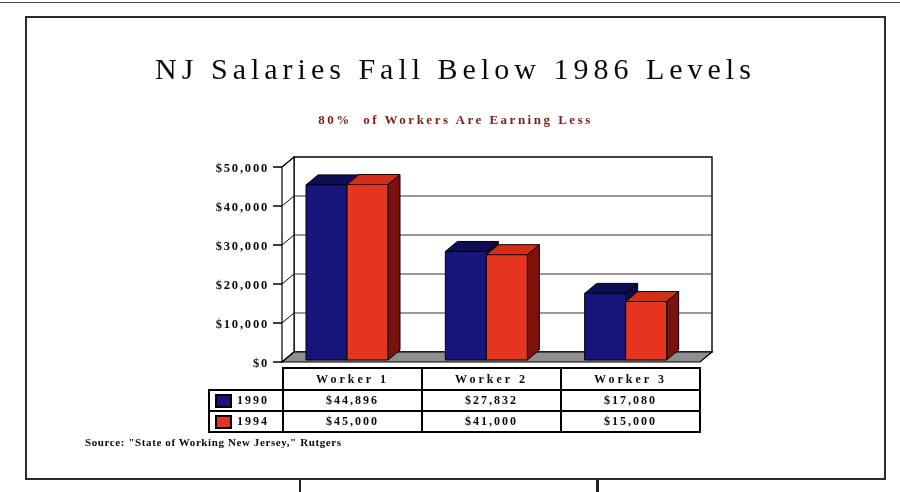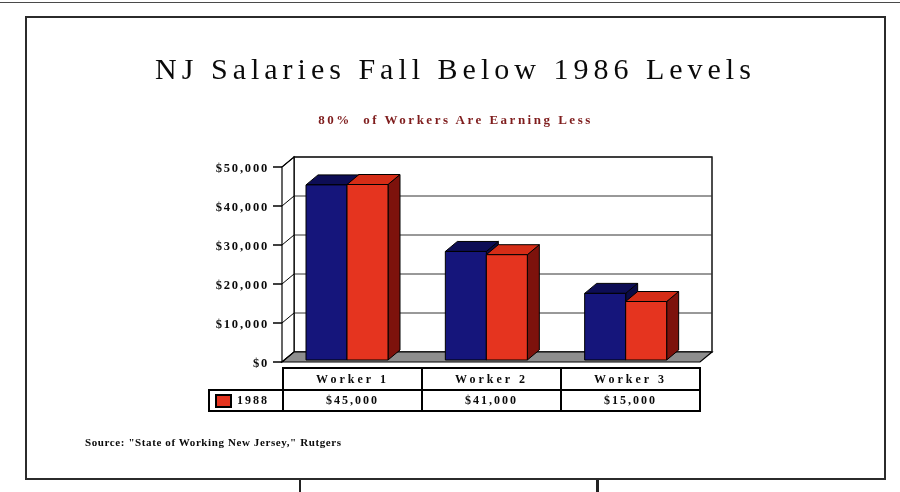--- a/index.html
+++ b/index.html
@@ -106,22 +106,33 @@
     <tbody>
         <tr>
       <td class="blank"></td>
       <td class="hdr">Worker 1</td>
       <td class="hdr">Worker 2</td>
       <td class="hdr">Worker 3</td>
     </tr>
     <tr>
       <td class="val">
         <span class="legendcell">
+          <span class="swatch" style="background: rgb(21, 21, 123);"></span>
+          <span>1990</span>
+        </span>
+      </td>
+      <td class="val">$44,896</td>
+      <td class="val">$27,832</td>
+      <td class="val">$17,080</td>
+    </tr>
+    <tr>
+      <td class="val">
+        <span class="legendcell">
           <span class="swatch" style="background: rgb(229, 52, 31);"></span>
-          <span>1988</span>
+          <span>1994</span>
         </span>
       </td>
       <td class="val">$45,000</td>
       <td class="val">$41,000</td>
       <td class="val">$15,000</td>
     </tr>
   </tbody>
     </table>
 
   <div class="source">

